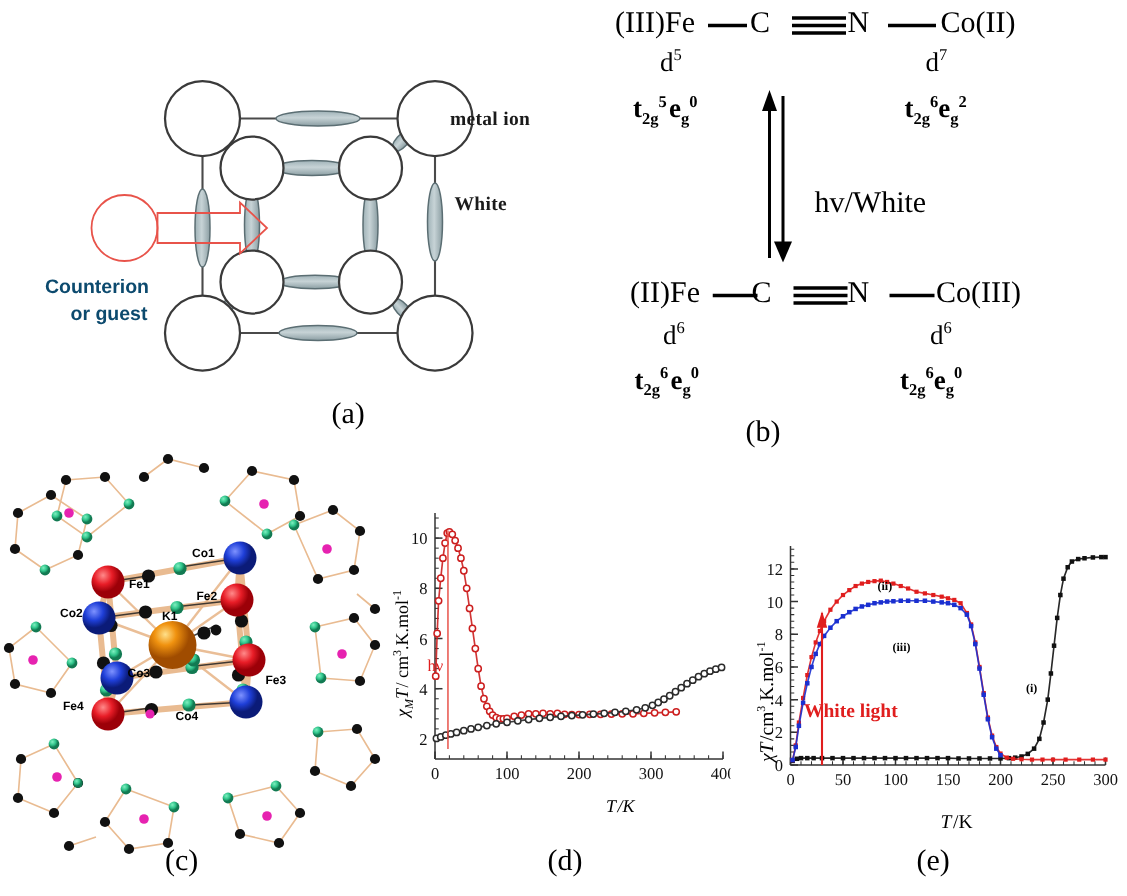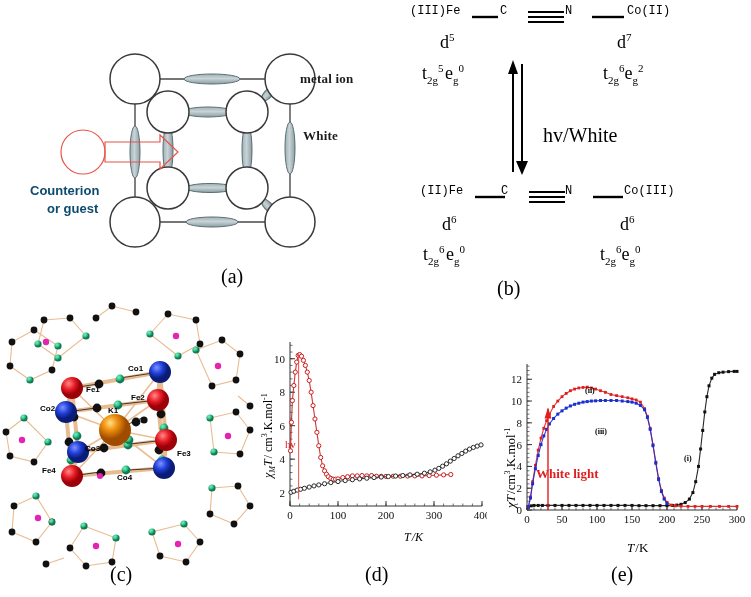--- a/index.html
+++ b/index.html
@@ -12,25 +12,25 @@
   #panel-a{left:0;top:0;width:380px;height:300px;}
   #panel-a svg{display:block;}
   .lbl-a{position:absolute;font-family:"Liberation Serif",serif;font-weight:bold;
          font-size:13px;color:#1b1b1b;letter-spacing:.2px;}
   .lbl-red{position:absolute;font-family:Liberation Sans, sans-serif;font-weight:bold;
            font-size:13px;color:#0c4a6e;text-align:right;line-height:1.25;}
 
   
   #panel-b{left:380px;top:0;width:371px;height:300px;}
   .eq{position:absolute;font-family:"Liberation Serif",serif;white-space:nowrap;}
-  .sans{font-family:Liberation Mono, monospace;font-size:12px;}
+  .sans{font-family:Liberation Serif, serif;font-size:20px;}
   .sup{font-size:11px;vertical-align:super;}
   .sub{font-size:11px;vertical-align:sub;}
   .dlabel{font-size:18px;}
-  .tglabel{font-size:18px;}
+  .tglabel{font-size:18px;font-weight:bold;}
   .hvlabel{font-size:20px;}
 
   
   #panel-c{left:0;top:300px;width:255px;height:297px;}
   .atomlbl{position:absolute;font-family:"Liberation Sans",sans-serif;
            font-size:8px;color:#000;font-weight:600;}
 
   
   #panel-d{left:252px;top:330px;width:235px;height:267px;}
   #panel-e{left:487px;top:350px;width:264px;height:247px;}

